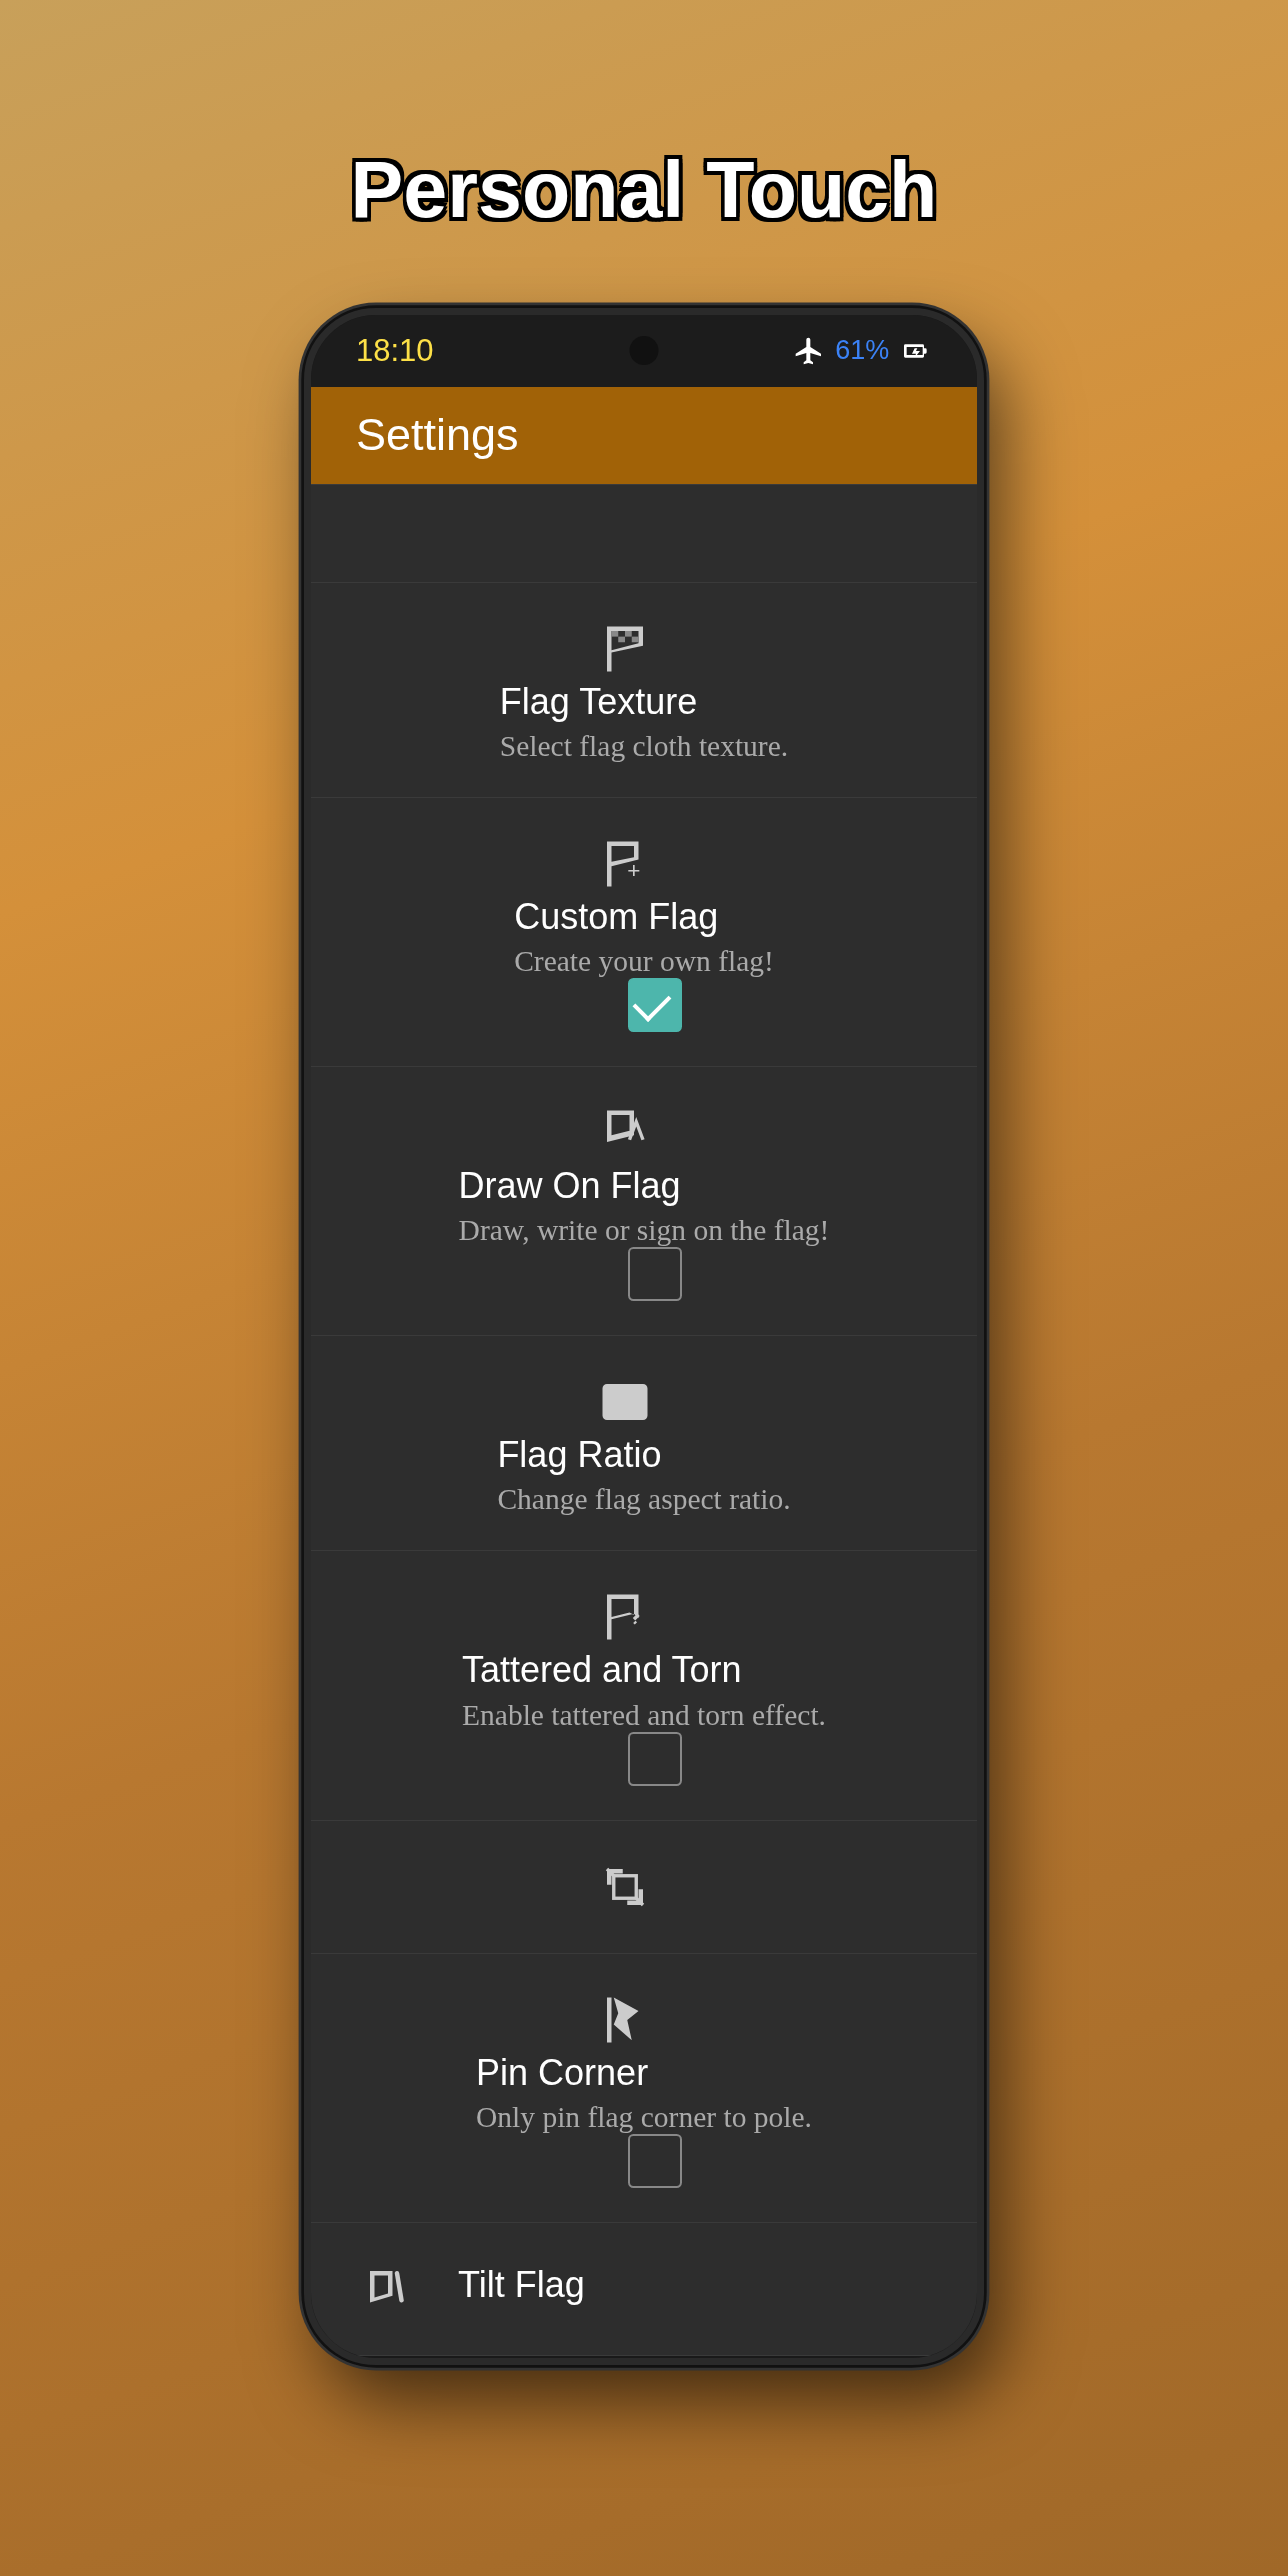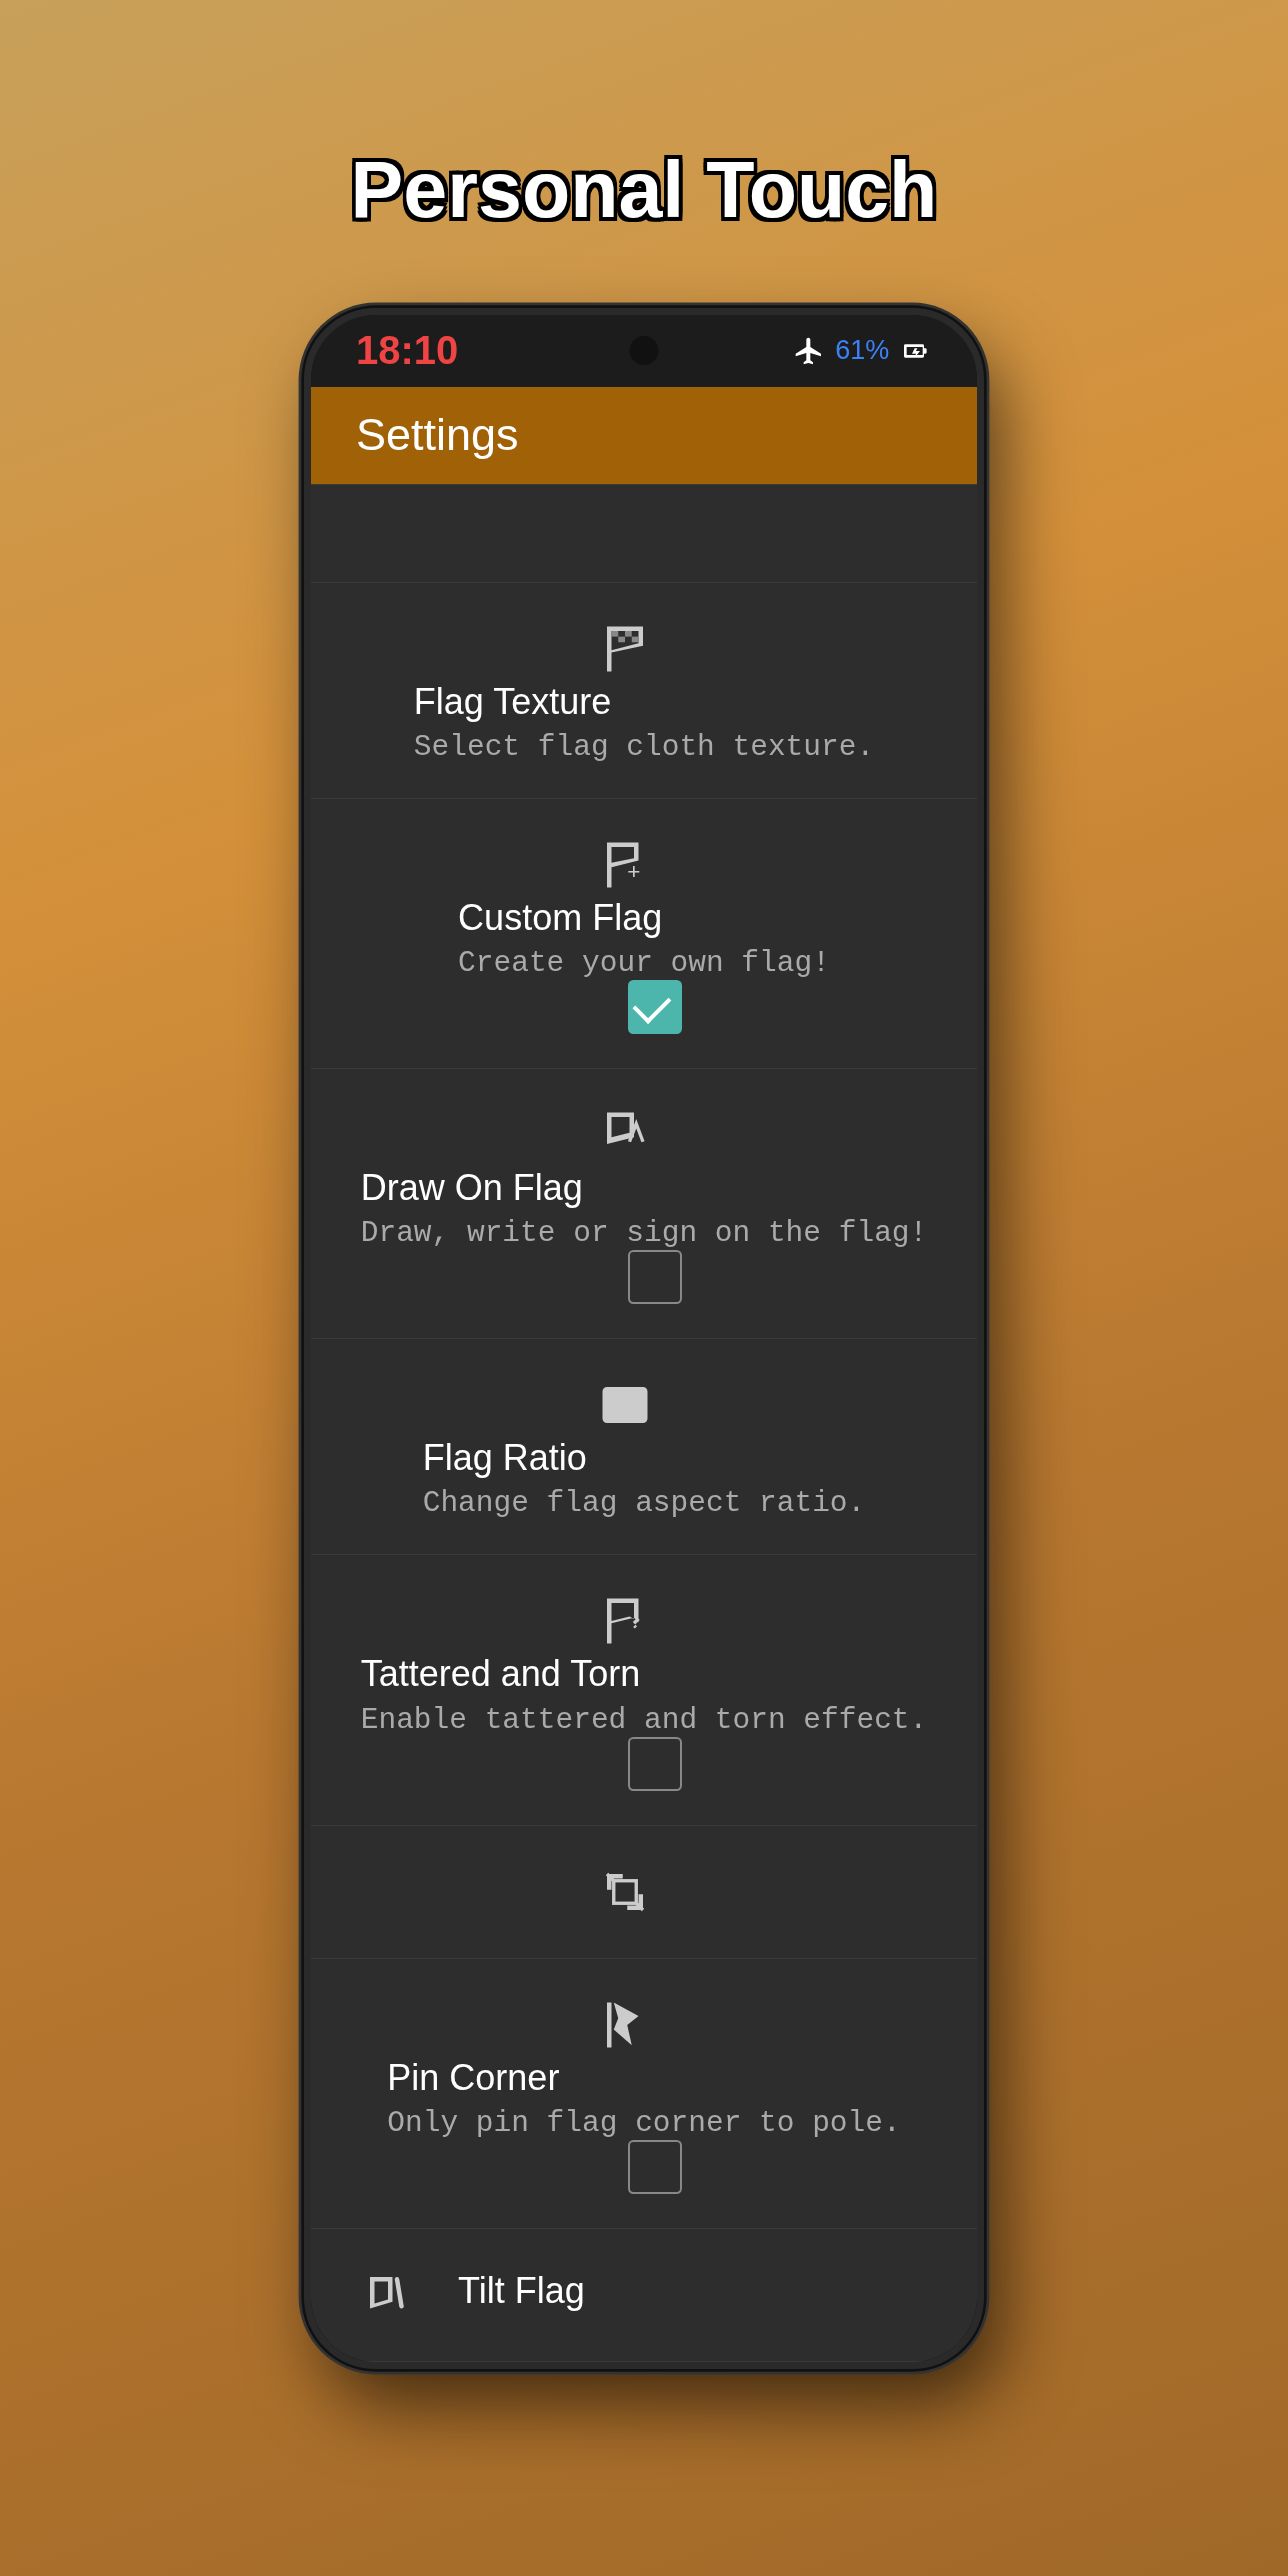--- a/index.html
+++ b/index.html
@@ -59,23 +59,23 @@
       background: #1c1c1c;
       height: 72px;
       display: flex;
       align-items: center;
       justify-content: space-between;
       padding: 0 45px;
       position: relative;
     }
 
     .status-time {
-      color: #ef4444;
-      font-size: 40px;
-      font-weight: 700;
+      color: #fde047;
+      font-size: 31px;
+      font-weight: 400;
       font-family: Arial, sans-serif;
     }
 
     .camera-notch {
       width: 29px;
       height: 29px;
       background: #111;
       border-radius: 50%;
       position: absolute;
       left: 50%;
@@ -156,21 +156,21 @@
       color: white;
       font-size: 36px;
       font-weight: 500;
       font-family: Arial, sans-serif;
       margin-bottom: 7.2px;
     }
 
     .item-subtitle {
       color: #aaaaaa;
       font-size: 29.5px;
-      font-family: Liberation Mono, monospace;
+      font-family: Liberation Serif, serif;
     }
 
     .item-control {
       flex-shrink: 0;
       margin-left: 21.5px;
     }
 
     .checkbox {
       width: 54px;
       height: 54px;

